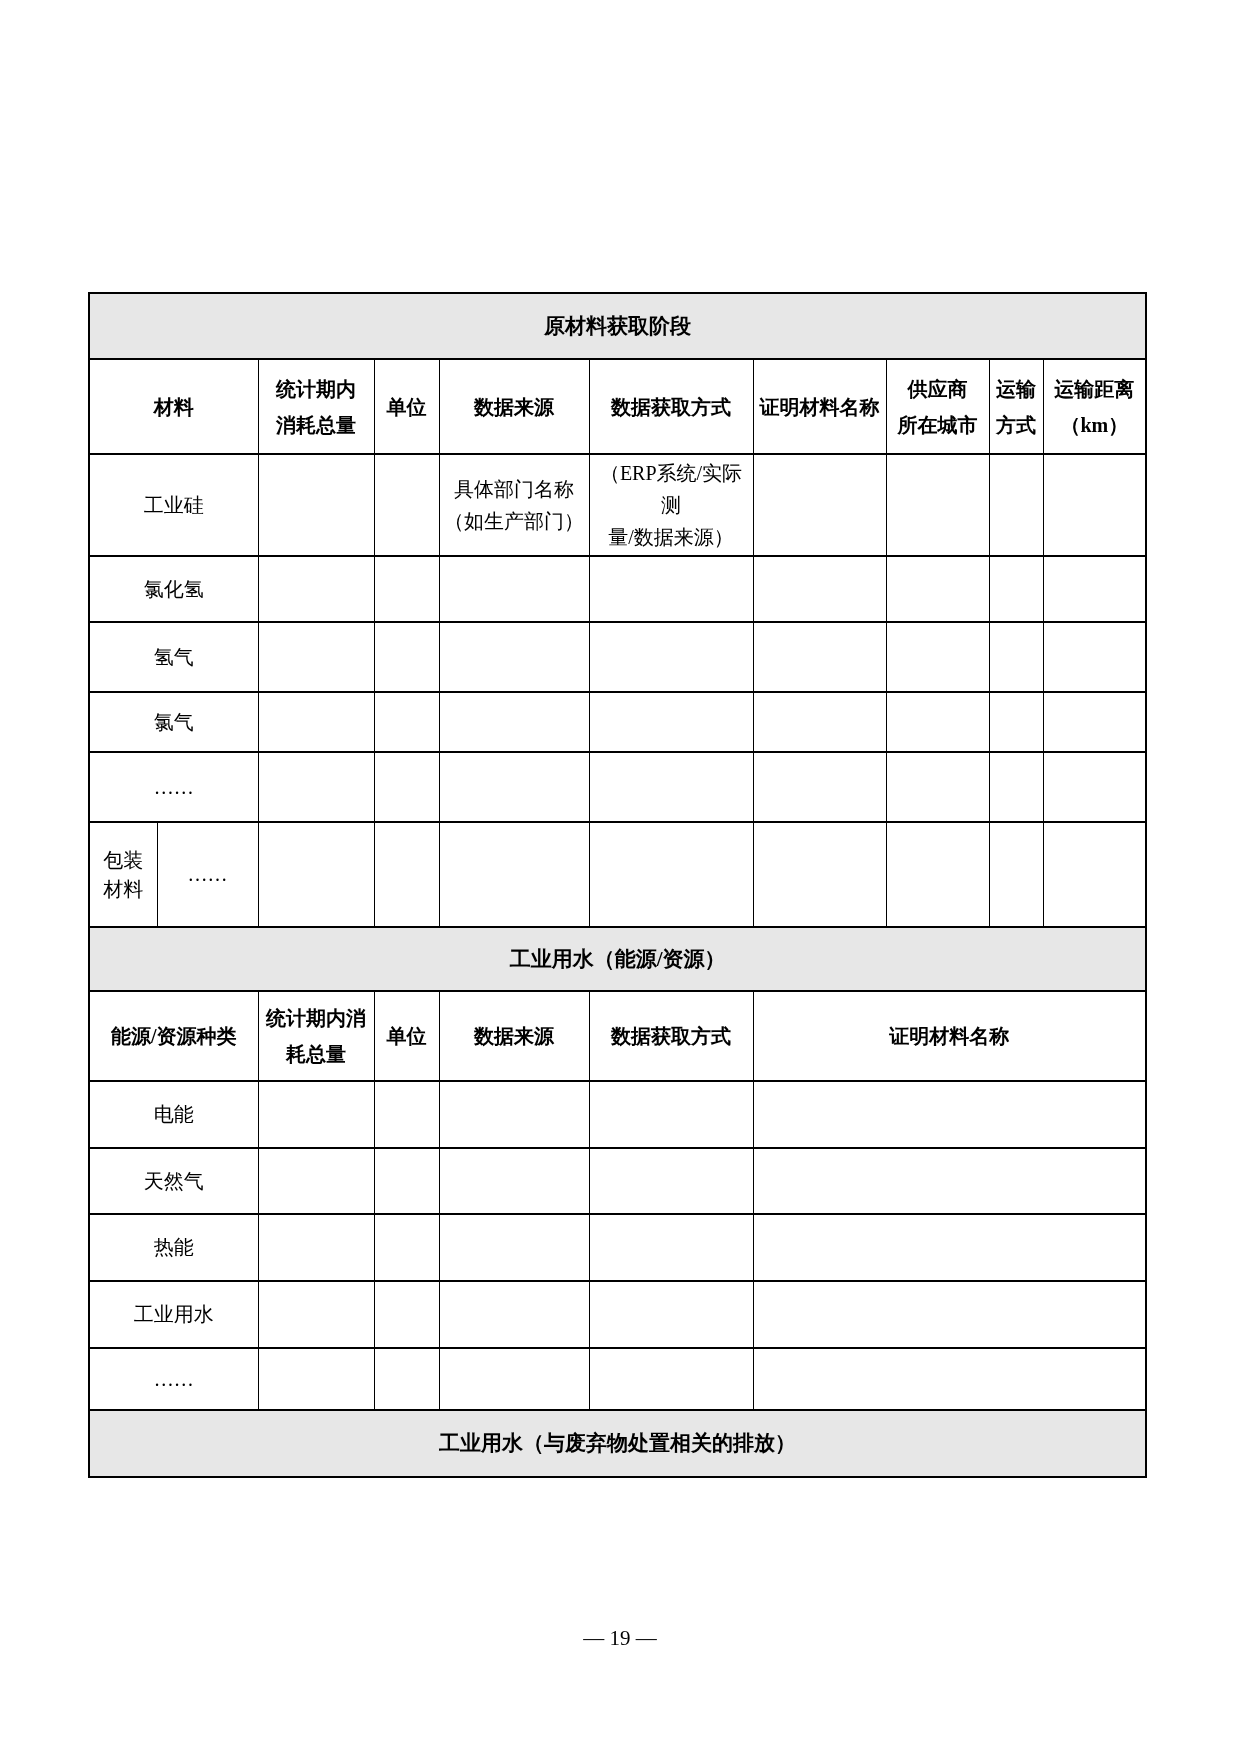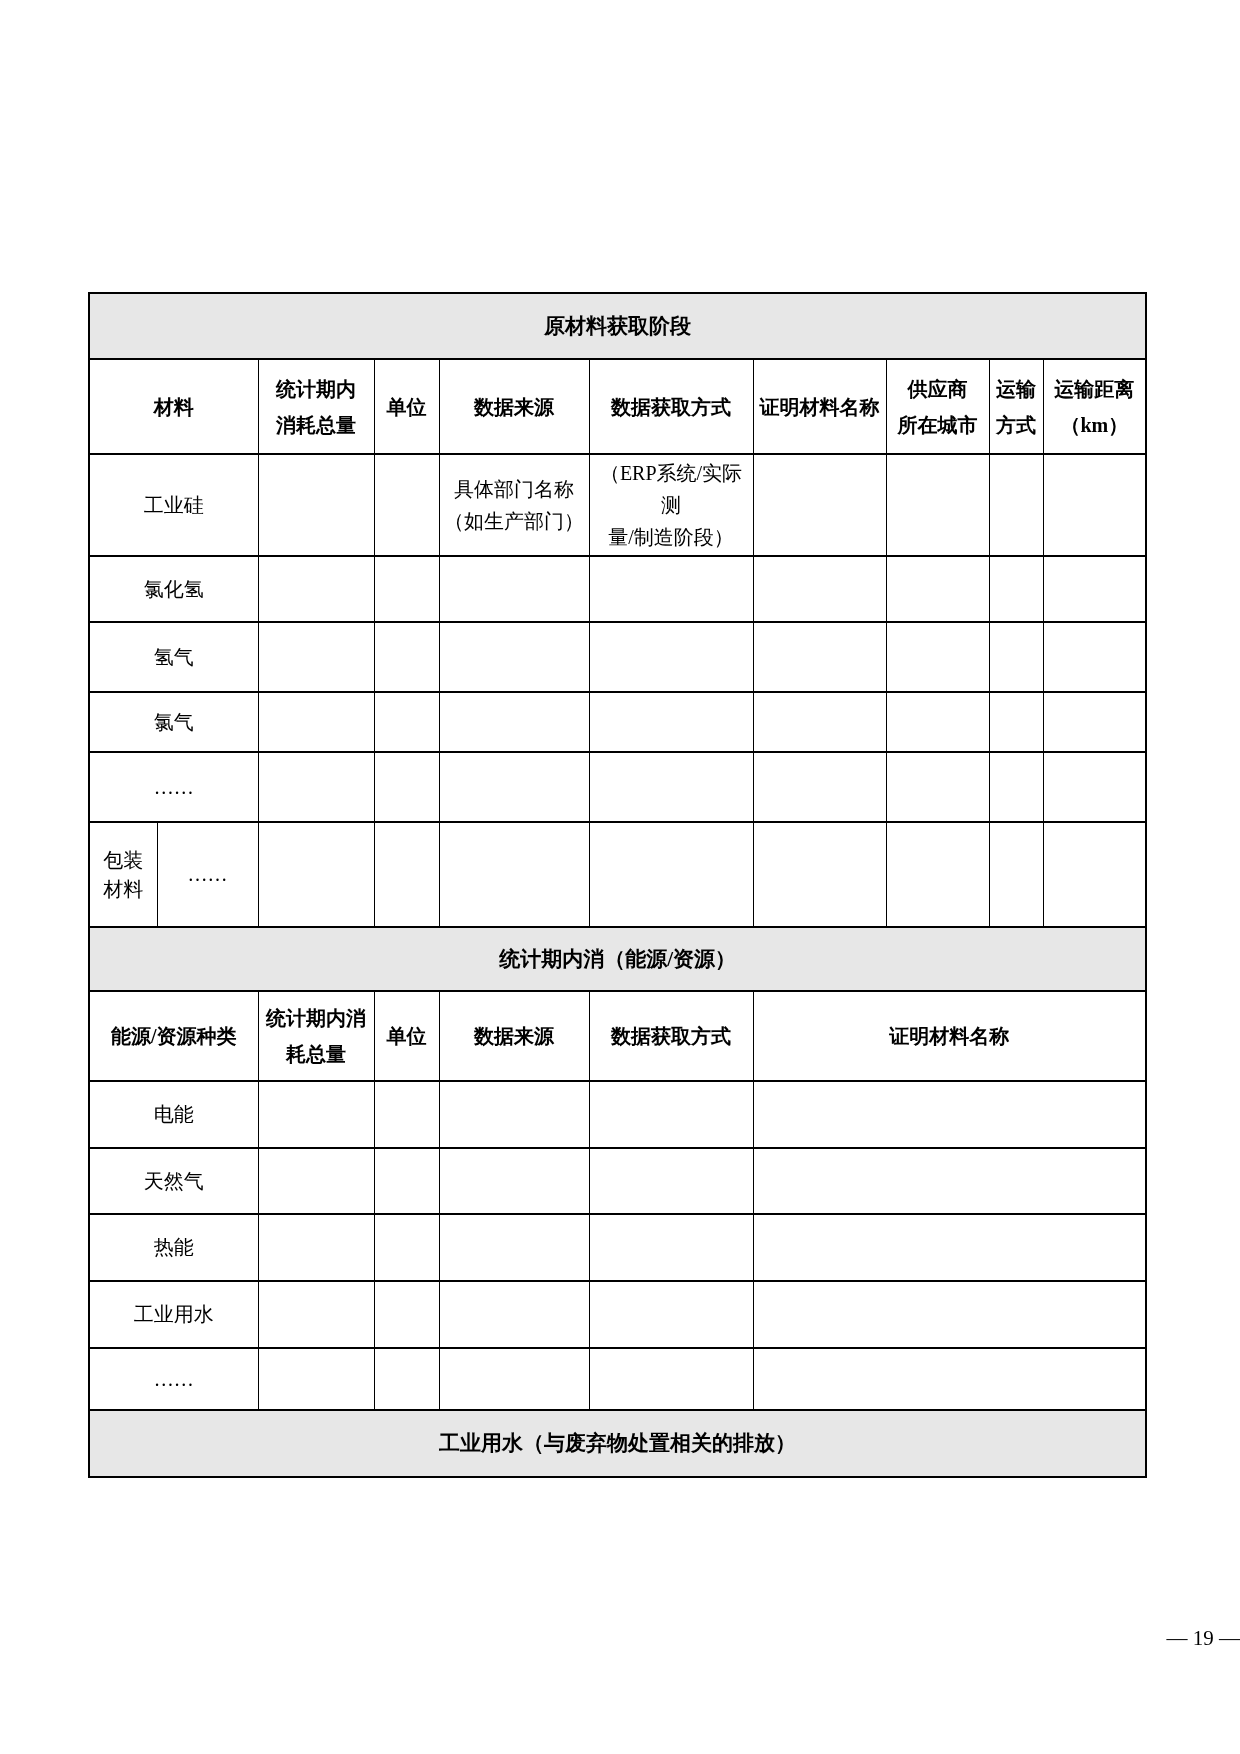--- a/index.html
+++ b/index.html
@@ -46,21 +46,21 @@
     font-weight: bold;
     line-height: 1.8;
   }
   tr.note-row td { line-height: 1.6; }
   td.subcell { font-size: 19px; line-height: 1.8; }
   .page-number {
     position: absolute;
     top: 1626px;
     left: 0;
     width: 100%;
-    text-align: right;
+    text-align: center;
     font-size: 21px;
   }
 </style>
 </head>
 <body>
 
 <div class="page">
 
   <table class="doc">
     <colgroup>
@@ -97,21 +97,21 @@
 （km）</td>
     </tr>
 
     <tr class="note-row" style="height:94px">
       <td colspan="2">工业硅</td>
       <td></td>
       <td></td>
       <td>具体部门名称
 （如生产部门）</td>
       <td>（ERP系统/实际测
-量/制造阶段）</td>
+量/数据来源）</td>
       <td></td>
       <td></td>
       <td></td>
       <td></td>
     </tr>
 
     <tr style="height:66px">
       <td colspan="2">氯化氢</td>
       <td></td>
       <td></td>
@@ -167,21 +167,21 @@
       <td></td>
       <td></td>
       <td></td>
       <td></td>
       <td></td>
       <td></td>
       <td></td>
     </tr>
 
     <tr class="band" style="height:64px">
-      <td colspan="10">统计期内消（能源/资源）</td>
+      <td colspan="10">工业用水（能源/资源）</td>
     </tr>
 
     <tr class="hdr" style="height:90px">
       <td colspan="2">能源/资源种类</td>
       <td>统计期内消
 耗总量</td>
       <td>单位</td>
       <td>数据来源</td>
       <td>数据获取方式</td>
       <td colspan="4">证明材料名称</td>

